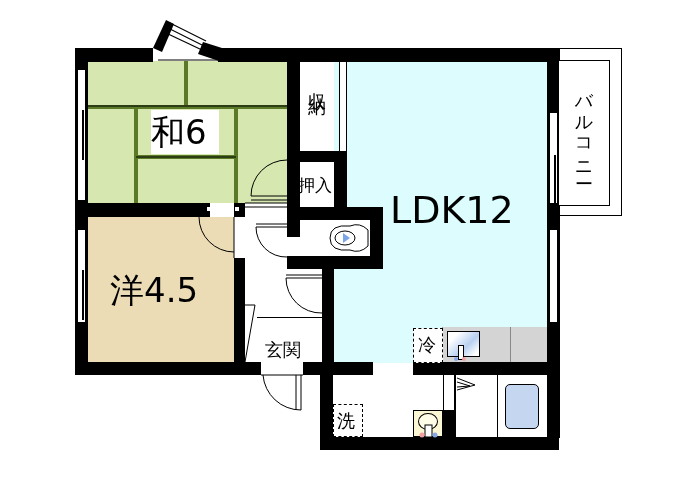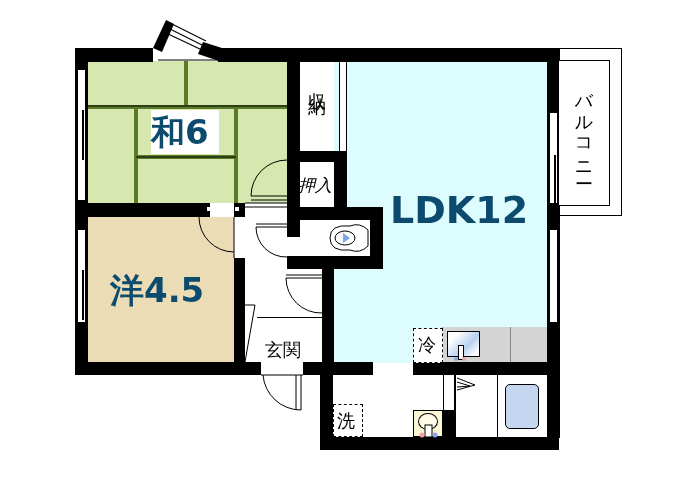--- a/index.html
+++ b/index.html
@@ -1,19 +1,19 @@
 <!DOCTYPE html>
 <html><head>
 <meta charset="utf-8">
 <style>
   html,body{margin:0;padding:0;background:#fff;}
   body{width:688px;height:484px;position:relative;overflow:hidden;font-family:"DejaVu Sans","Liberation Sans",sans-serif;}
   .abs{position:absolute;}
   .wall{position:absolute;background:#000;}
-  .label{position:absolute;color:#0c4a6e;font-weight:bold;white-space:nowrap;}
+  .label{position:absolute;color:#000000;font-weight:normal;white-space:nowrap;}
   .small{position:absolute;color:#000;white-space:nowrap;font-size:19px;font-family:"DejaVu Sans",sans-serif;}
   .vtext{writing-mode:vertical-rl;text-orientation:upright;}
   .dashed{position:absolute;border:1.5px dashed #000;background:#fff;box-sizing:border-box;}
   svg{position:absolute;left:0;top:0;}
 </style>
 </head>
 <body>
 
 <div class="abs" style="left:87px;top:61px;width:200px;height:142px;background:#d6e8b0;"></div>
 <div class="abs" style="left:87px;top:217px;width:147px;height:146px;background:#ecdcb6;"></div>
@@ -161,21 +161,21 @@
 
 <div class="abs" style="left:151px;top:110px;width:68px;height:44px;background:#fff;"></div>
 <div class="label" style="left:151px;top:110px;font-size:34px;line-height:44px;">和6</div>
 
 <div class="label" style="left:110px;top:268px;font-size:34px;line-height:44px;">洋4.5</div>
 
 <div class="label" style="left:390px;top:186px;font-size:38px;line-height:48px;">LDK12</div>
 
 <div class="small vtext" style="left:305px;top:78px;font-size:18px;letter-spacing:6px;">収納</div>
 
-<div class="small" style="left:298px;top:174px;font-size:17px;font-style:italic;">押入</div>
+<div class="small" style="left:298px;top:174px;font-size:17px;">押入</div>
 
 <div class="small" style="left:265px;top:330px;font-size:18px;margin-top:8px;">玄関</div>
 
 <div class="small vtext" style="left:572px;top:80px;font-size:18px;letter-spacing:3px;">バルコニー</div>
 
 <div class="dashed" style="left:413px;top:328px;width:30px;height:35px;"></div>
 <div class="small" style="left:418px;top:333px;font-size:18px;">冷</div>
 
 <div class="dashed" style="left:333px;top:404px;width:30px;height:33px;"></div>
 <div class="small" style="left:337px;top:409px;font-size:18px;">洗</div>

